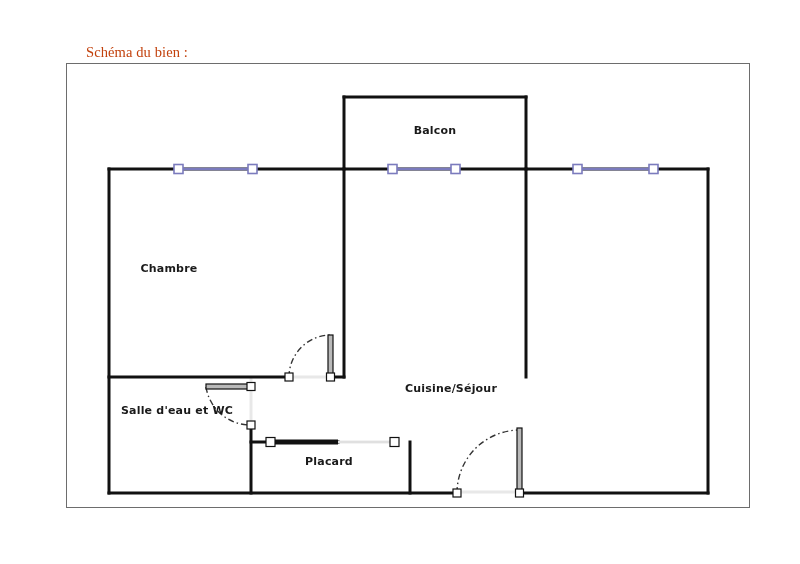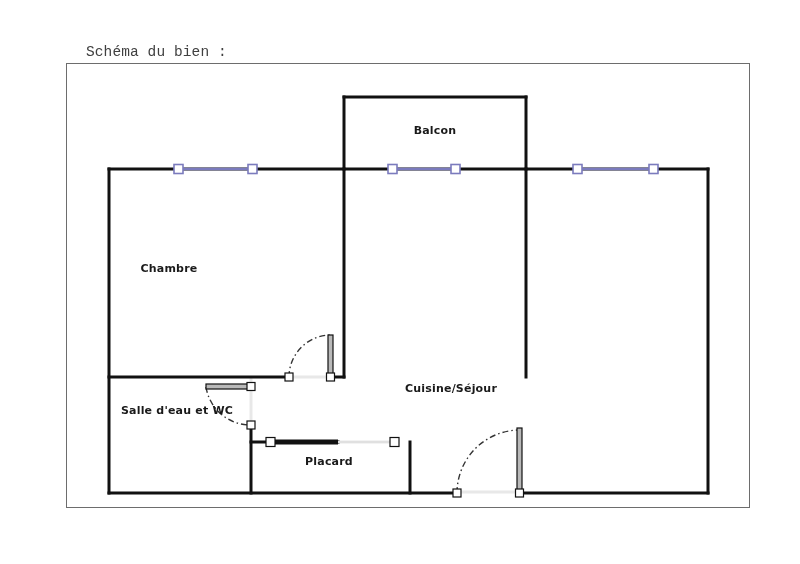--- a/index.html
+++ b/index.html
@@ -20,22 +20,22 @@
     top: 0;
     width: 800px;
     height: 564px;
     background: #ffffff;
   }
   #plan-title {
     position: absolute;
     left: 86px;
     top: 44px;
     font-size: 14.5px;
-    color: #404040;
-    font-family: Liberation Mono, monospace;
+    color: #c2410c;
+    font-family: Liberation Serif, serif;
     white-space: nowrap;
     letter-spacing: 0.1px;
   }
   #plan-frame {
     position: absolute;
     left: 66px;
     top: 63px;
     width: 684px;
     height: 445px;
     border: 1px solid #6d6d6d;

